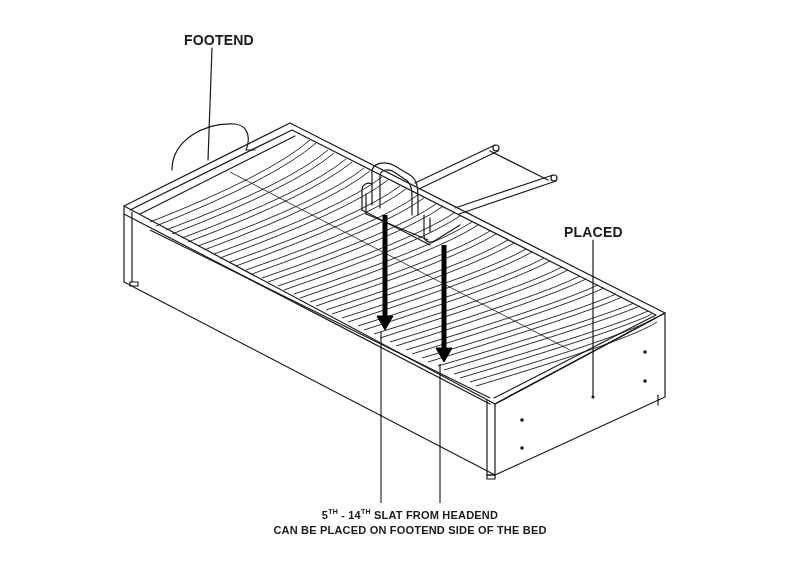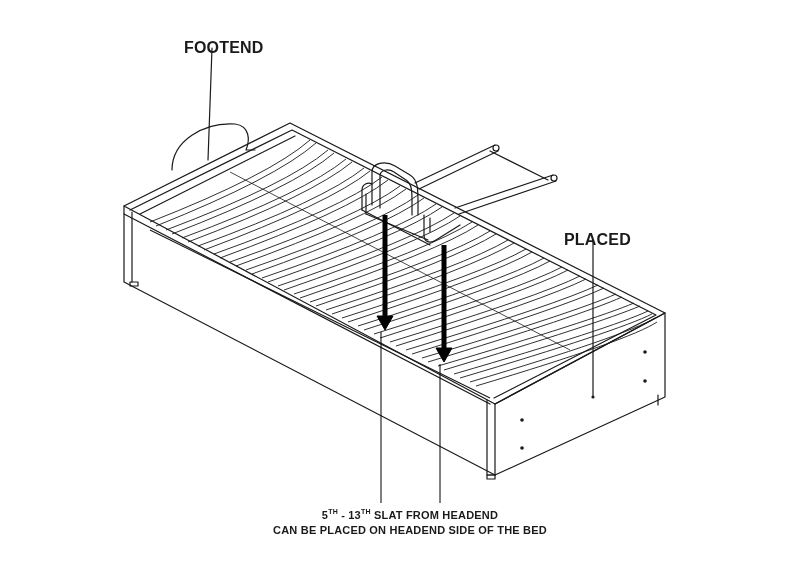--- a/index.html
+++ b/index.html
@@ -1,18 +1,18 @@
 <!DOCTYPE html>
 <html><head>
 <meta charset="utf-8">
 <style>
   html, body { margin: 0; padding: 0; background: #ffffff; }
   body { width: 800px; height: 567px; position: relative; overflow: hidden; font-family: "Liberation Sans", sans-serif; }
   #diagram { position: absolute; left: 0; top: 0; width: 800px; height: 567px; }
-  .label { position: absolute; font-weight: bold; color: #1a1a1a; font-size: 16px; letter-spacing: 0.2px; white-space: nowrap; margin-top: 7px; }
+  .label { position: absolute; font-weight: bold; color: #1a1a1a; font-size: 14px; letter-spacing: 0.2px; white-space: nowrap; }
   .caption { position: absolute; left: 250px; width: 320px; text-align: center; font-weight: bold; color: #1a1a1a; font-size: 11px; line-height: 15px; letter-spacing: 0.2px; }
   .caption sup { font-size: 7px; vertical-align: super; line-height: 0; }
 </style>
 </head>
 <body>
 
 <svg id="diagram" viewBox="0 0 800 567" xmlns="http://www.w3.org/2000/svg">
   <g fill="none" stroke="#1a1a1a" stroke-width="1.2" stroke-linejoin="round" stroke-linecap="round">
 
     <line x1="212" y1="48" x2="208" y2="160"></line>
@@ -119,15 +119,15 @@
     <polygon points="436,348 452,348 444,362"></polygon>
     <line x1="381" y1="332" x2="381" y2="503" stroke-width="1"></line>
     <line x1="440" y1="364" x2="440" y2="503" stroke-width="1"></line>
   </g>
 </svg>
 
 <div class="label" style="left:184px; top:32px;">FOOTEND</div>
 <div class="label" style="left:564px; top:224px;">PLACED</div>
 
 <div class="caption" style="top:508px;">
-  <div><span>5</span><sup>TH</sup><span> - 13</span><sup>TH</sup><span> SLAT FROM HEADEND</span></div>
-  <div>CAN BE PLACED ON HEADEND SIDE OF THE BED</div>
+  <div><span>5</span><sup>TH</sup><span> - 14</span><sup>TH</sup><span> SLAT FROM HEADEND</span></div>
+  <div>CAN BE PLACED ON FOOTEND SIDE OF THE BED</div>
 </div>
 
 </body></html>

